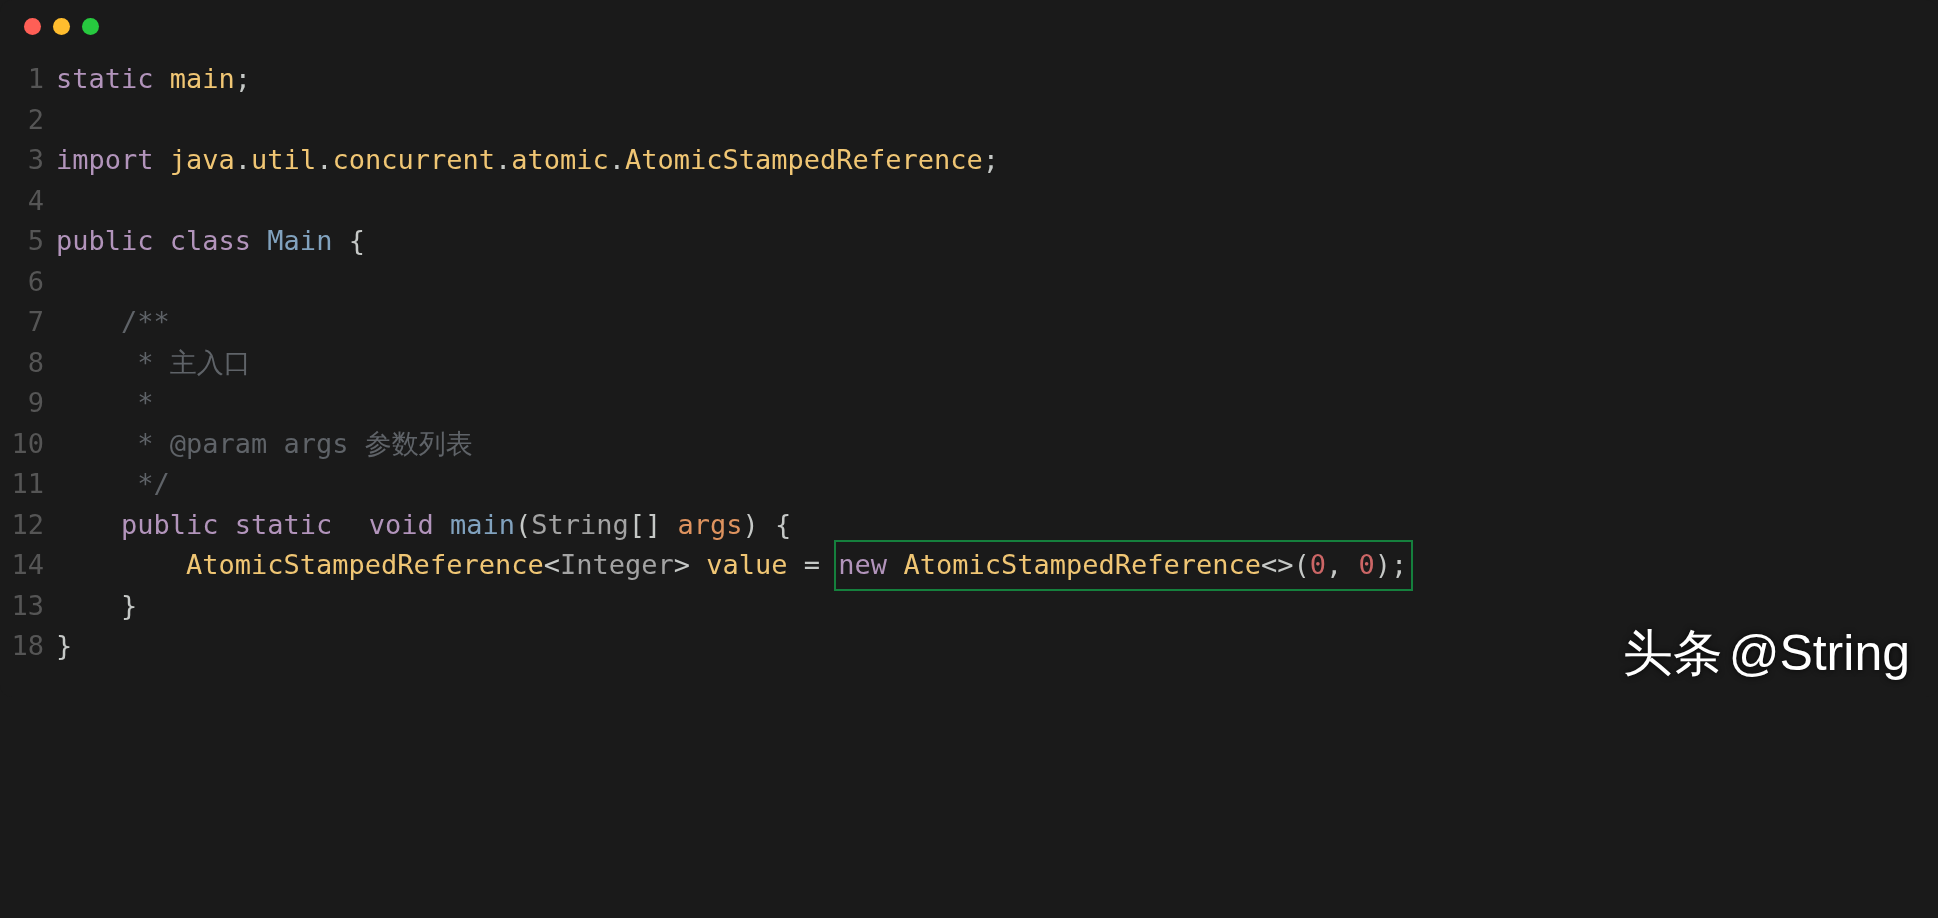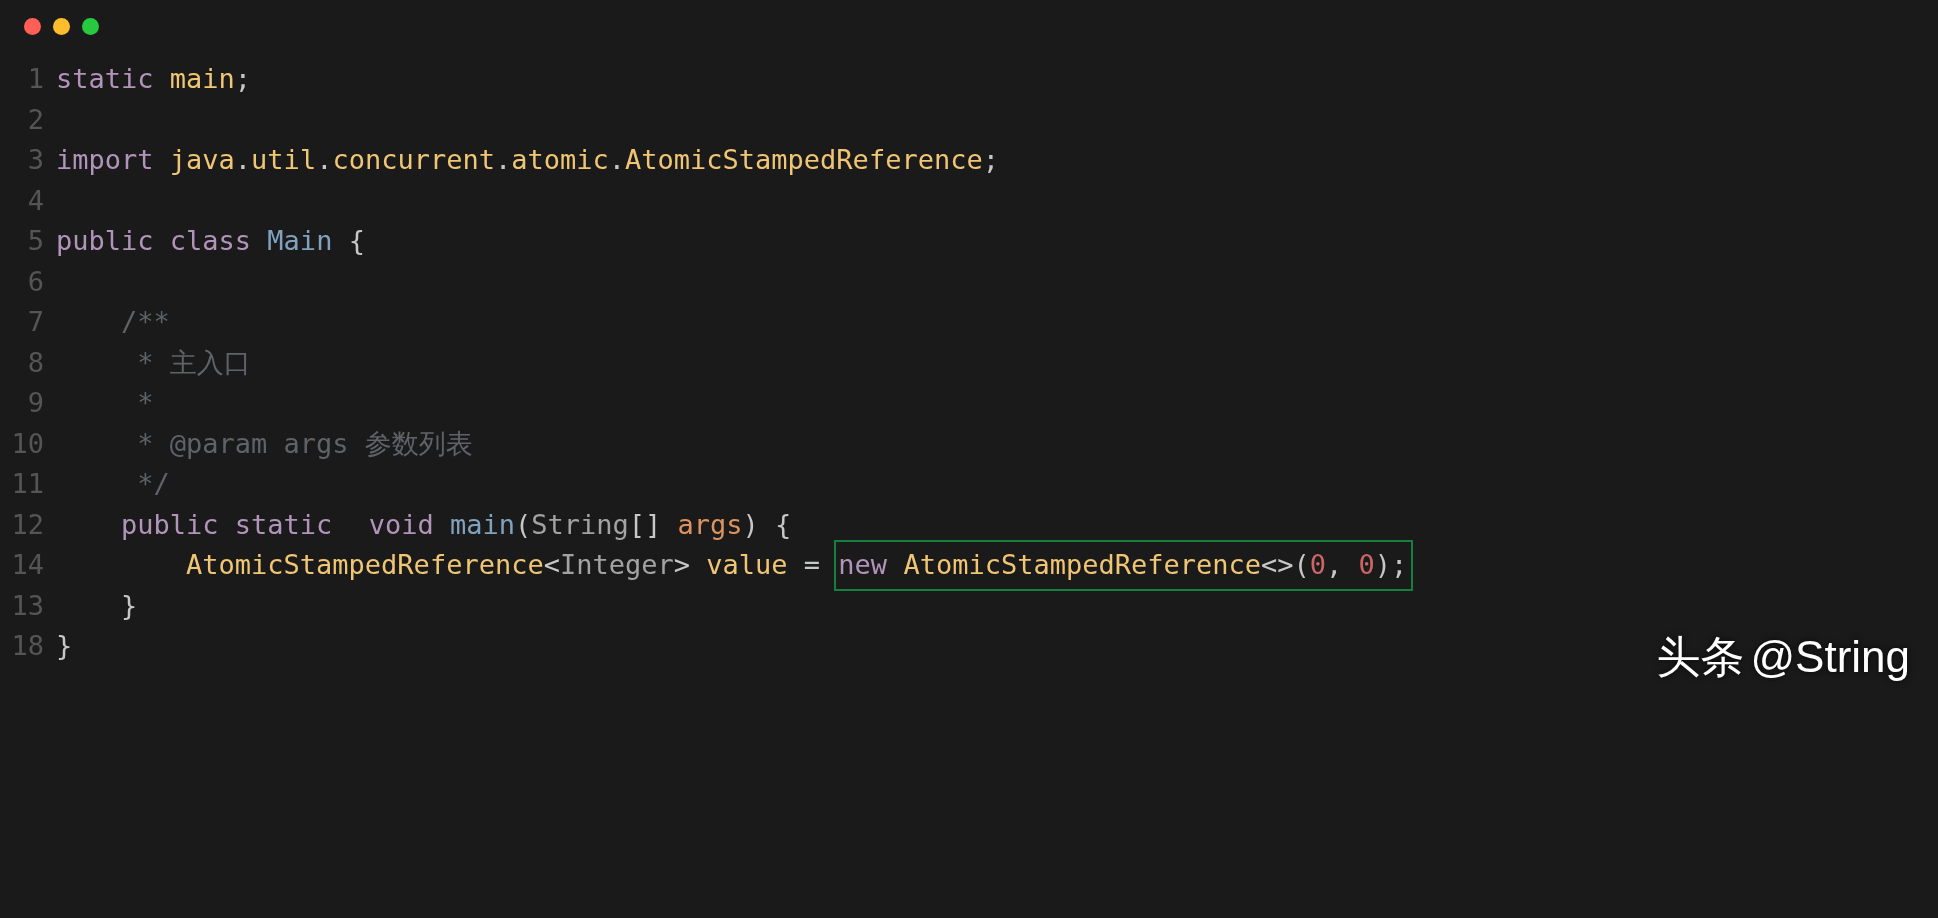--- a/index.html
+++ b/index.html
@@ -61,21 +61,21 @@
     display: inline-block;
     padding: 3px 4px 3px 2px;
     margin: -5px -4px -5px -2px;
   }
   .watermark {
     position: absolute;
     right: 28px;
     bottom: 10px;
     color: #ffffff;
     font-family: "PingFang SC", "Microsoft YaHei", sans-serif;
-    font-size: 44px;
+    font-size: 50px;
     font-weight: 500;
     text-shadow: 0 0 6px rgba(0,0,0,0.8);
     display: flex;
     align-items: center;
     gap: 6px;
   }
   .wrap { position: relative; width: 1938px; }
 </style>
 </head>
 <body>

